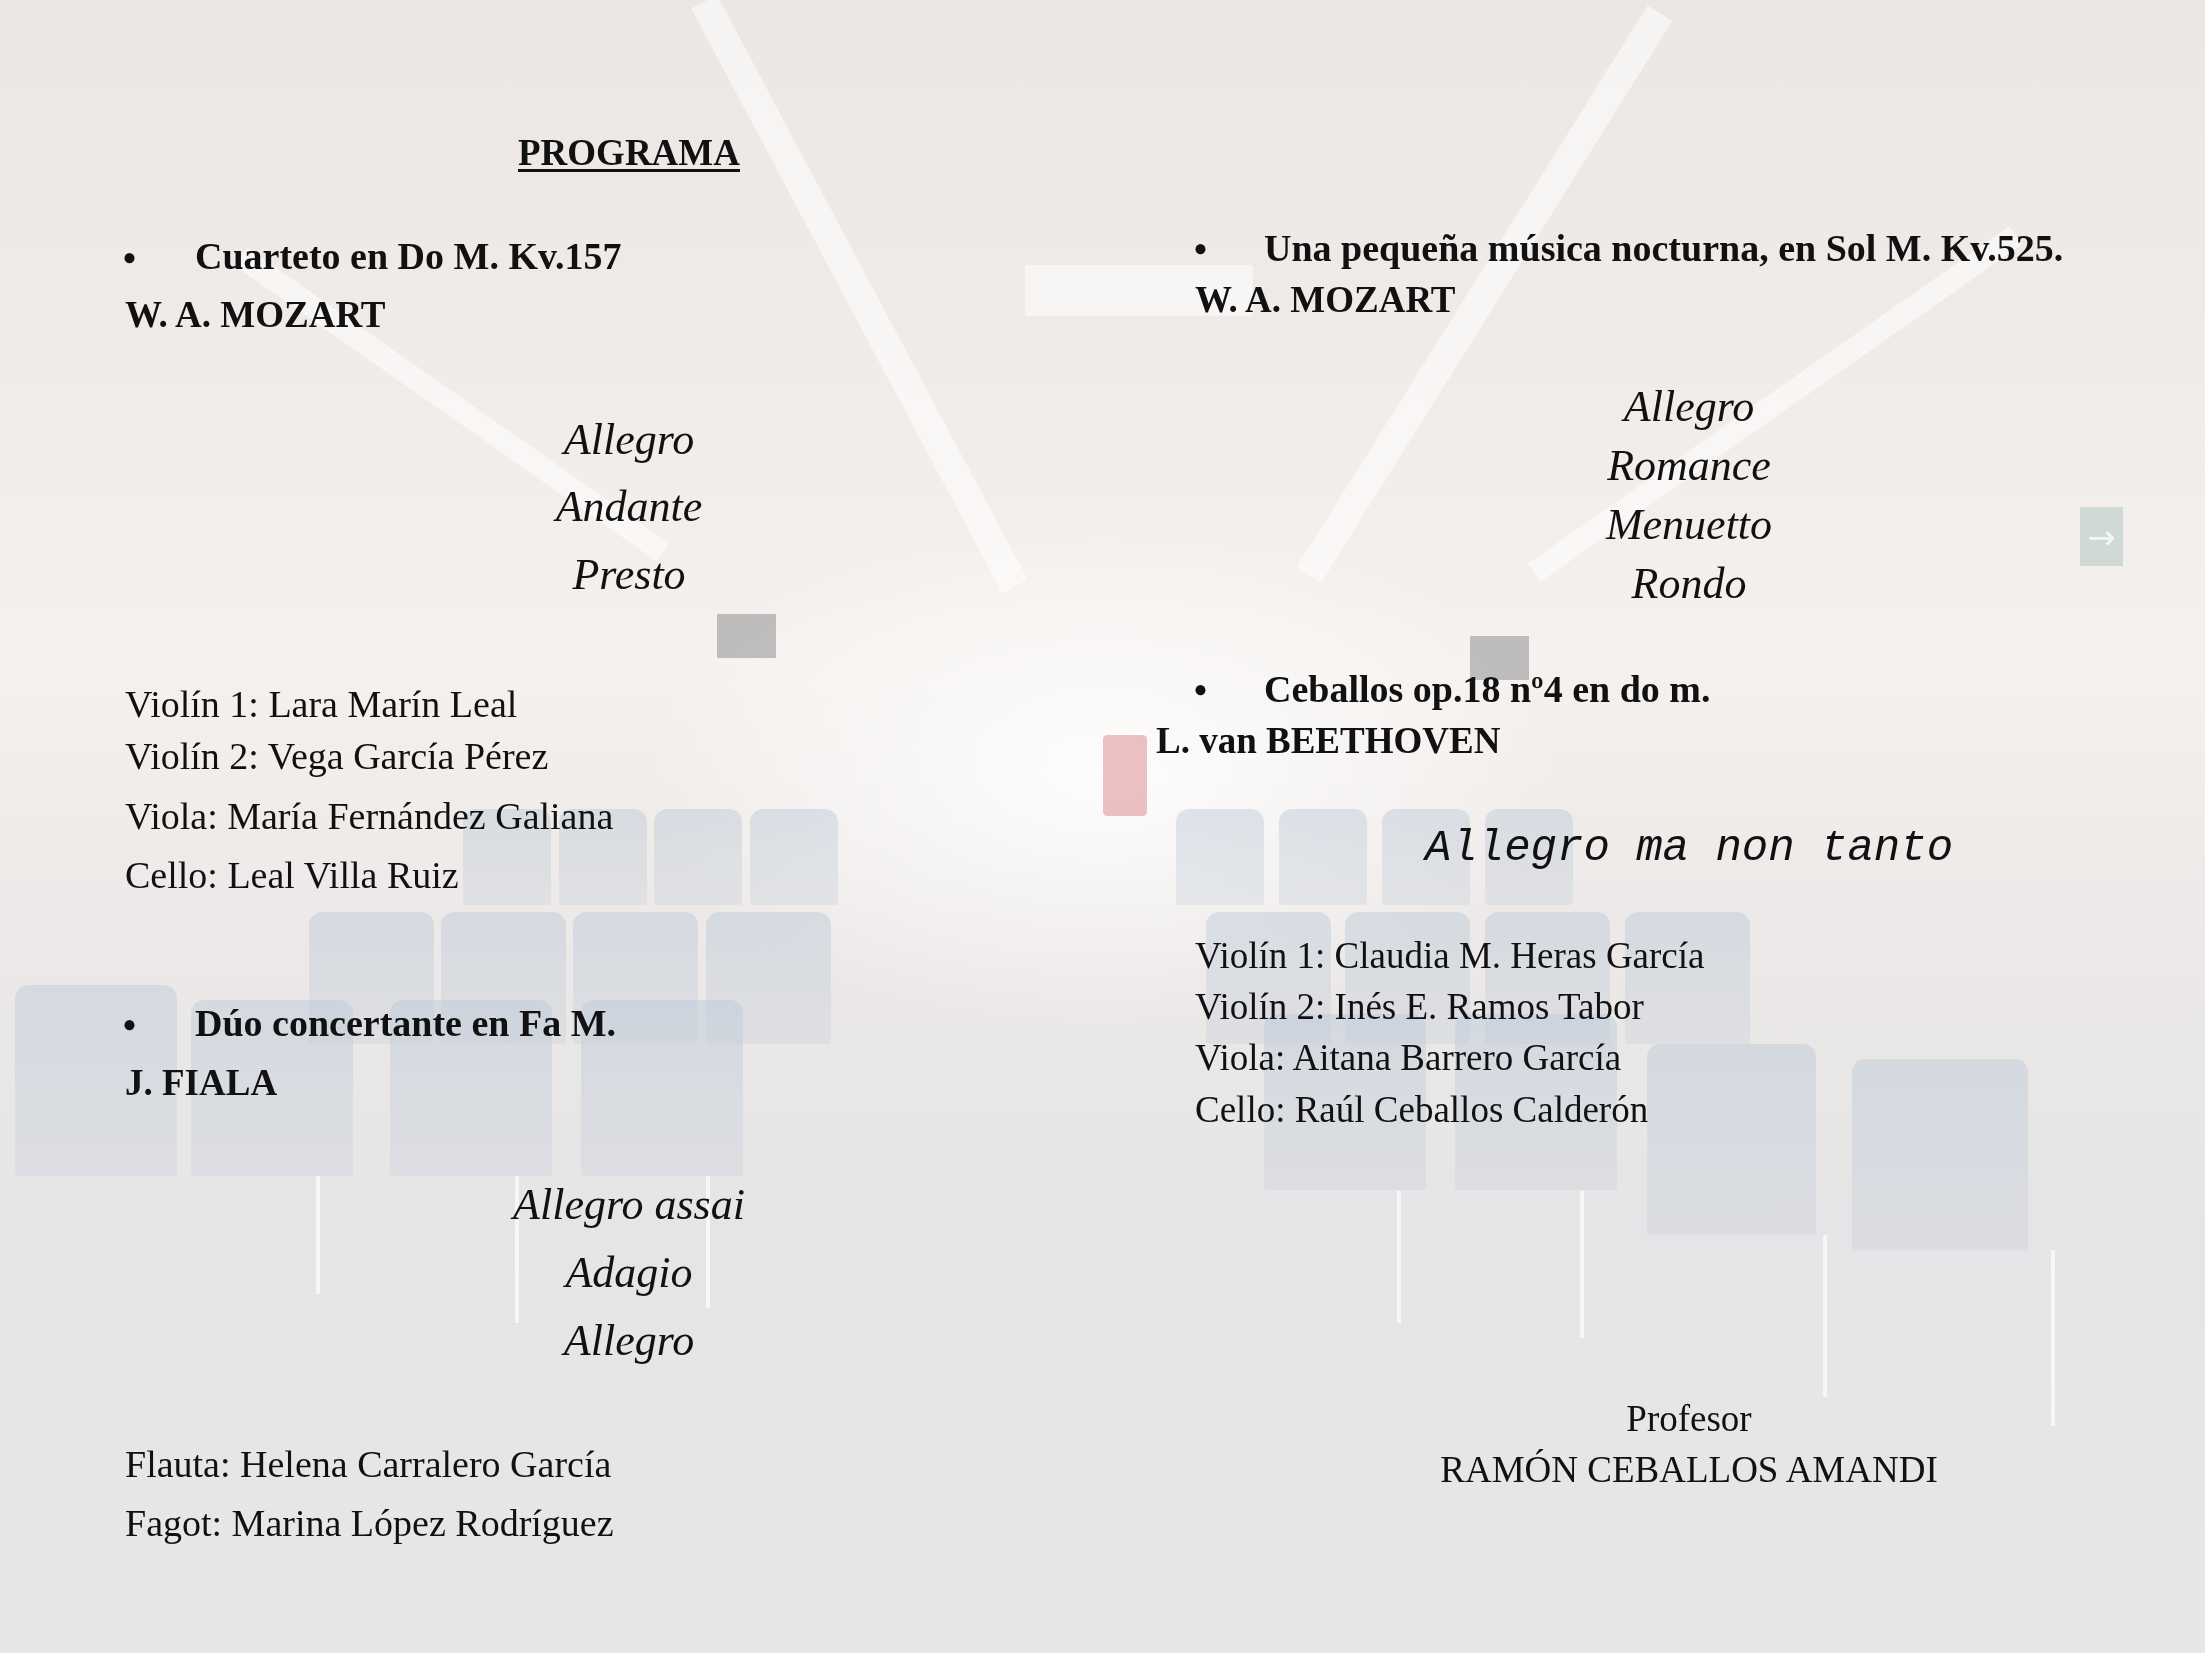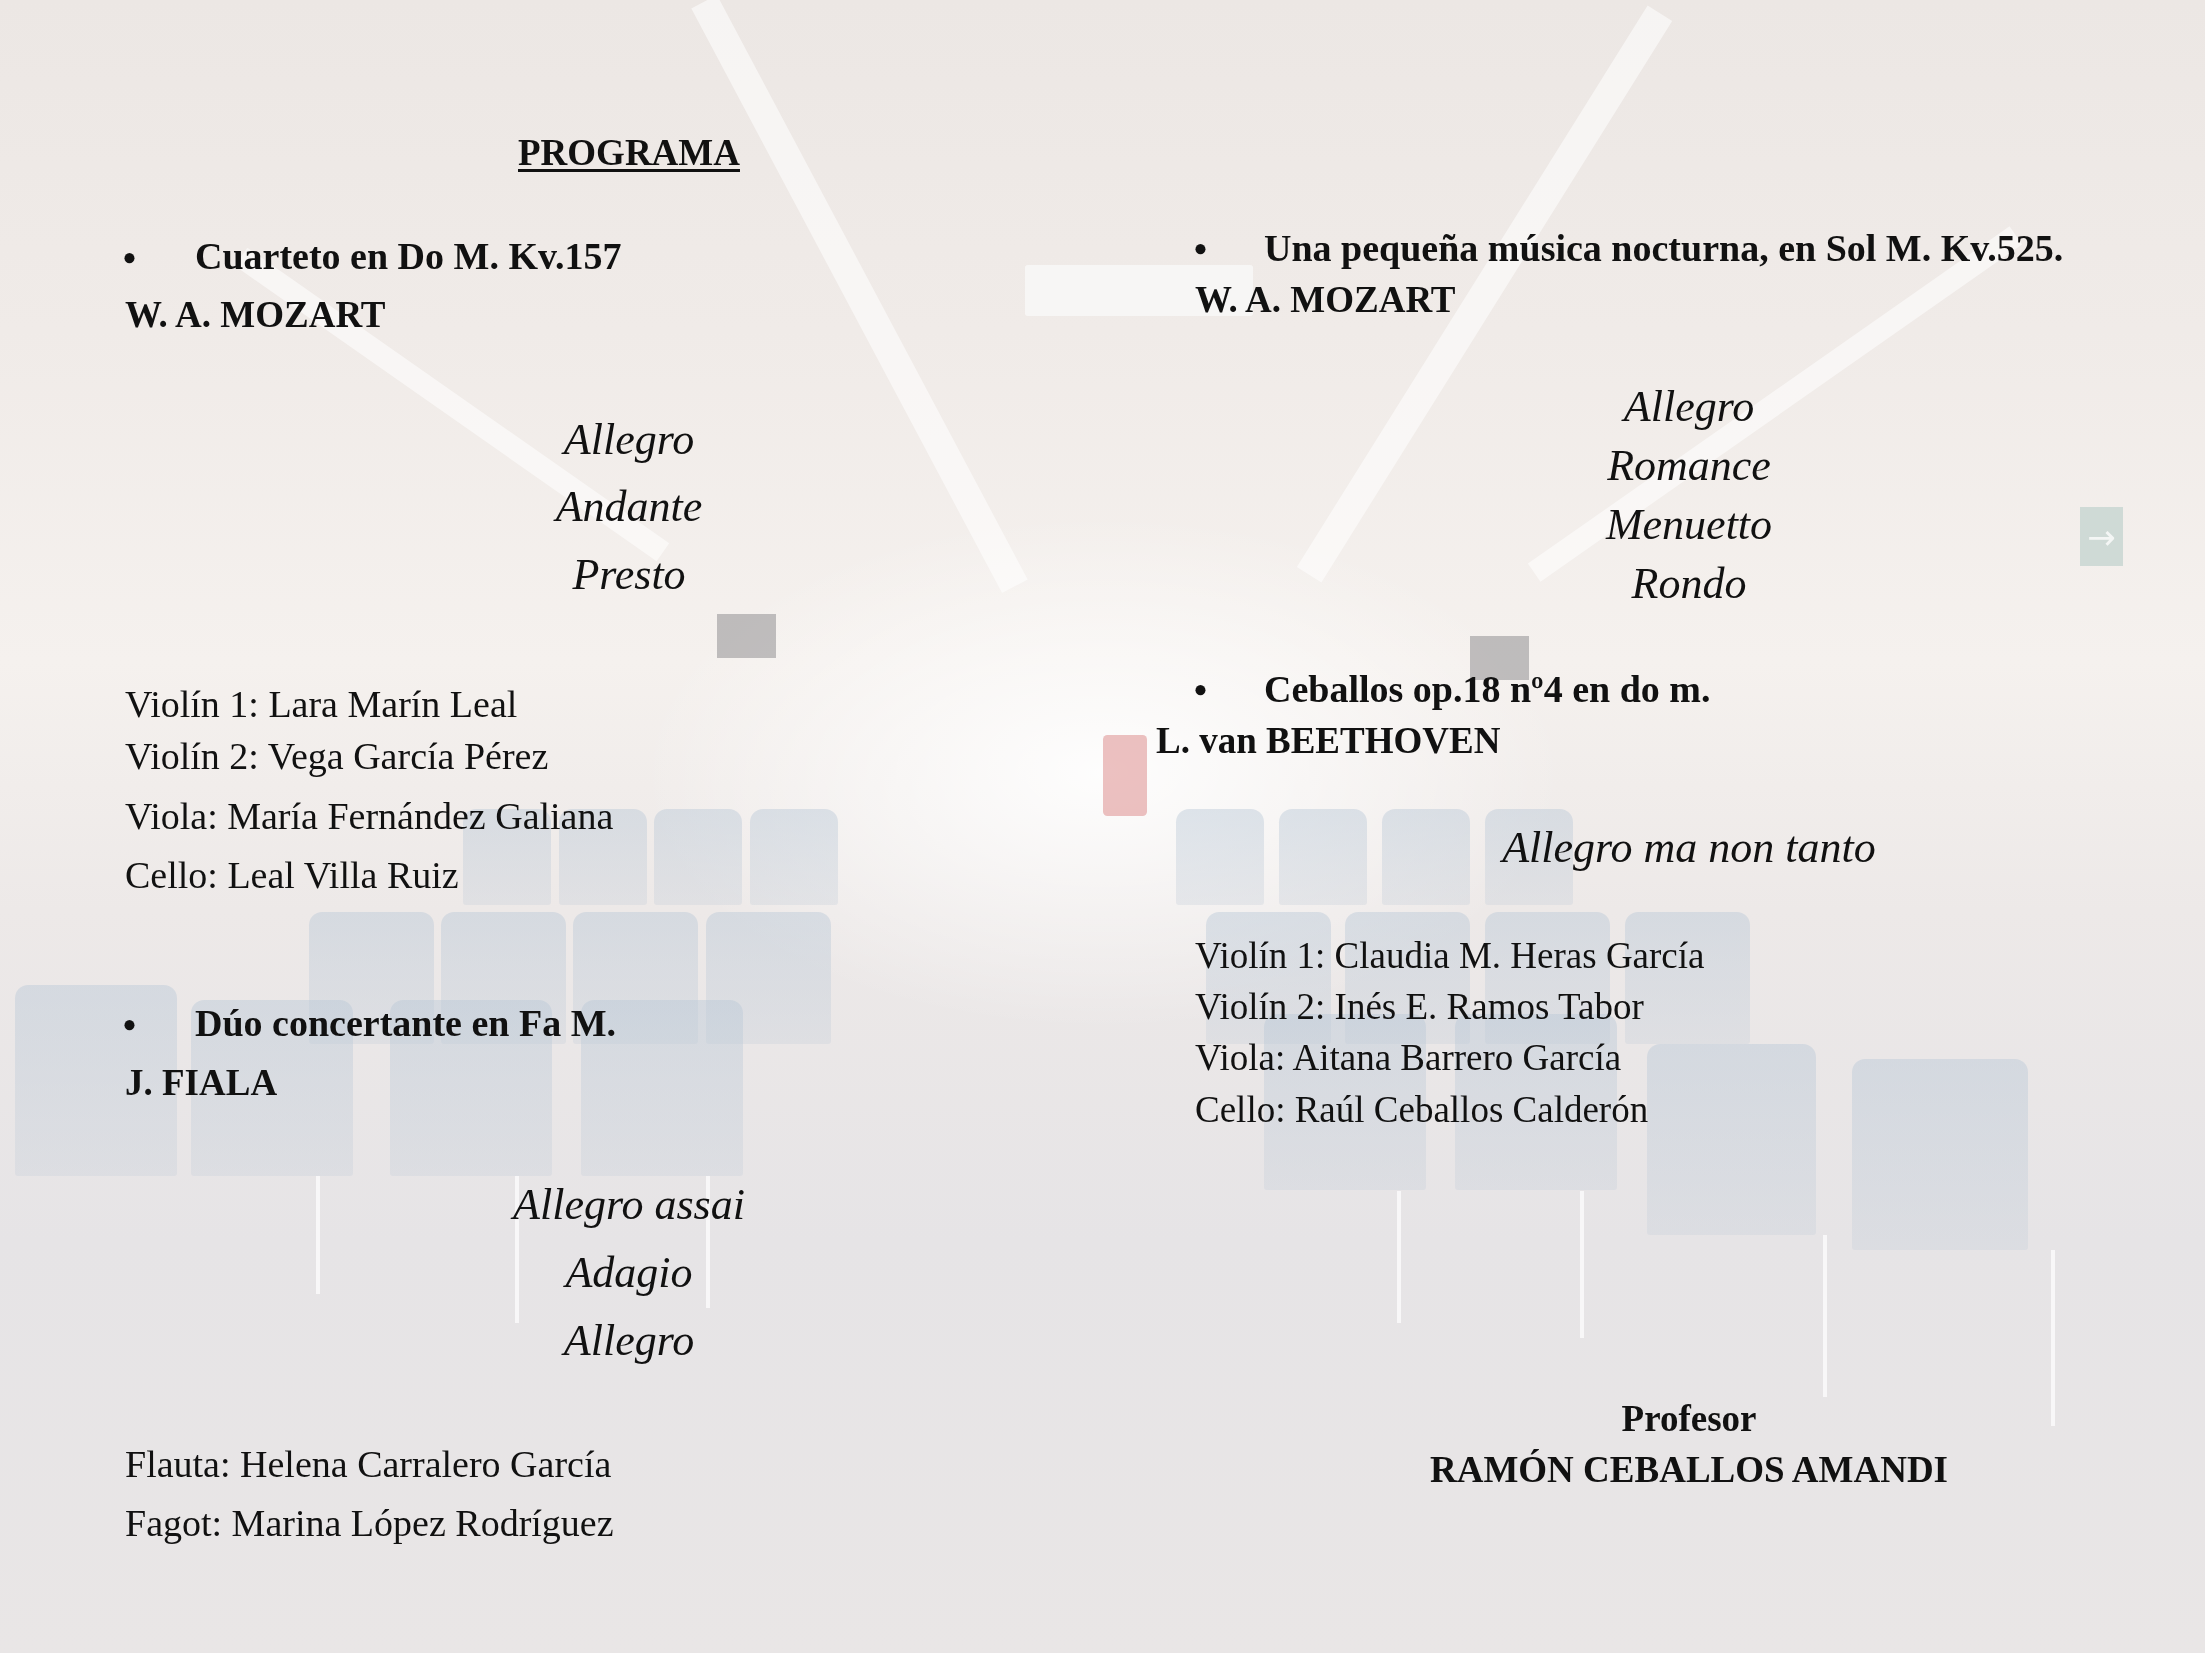--- a/index.html
+++ b/index.html
@@ -27,21 +27,21 @@
   .t { position:absolute; z-index:1; white-space:nowrap; line-height:1; }
   .title { font-weight:bold; font-size:37px; text-decoration:underline; text-decoration-thickness:2.9px;
     text-underline-offset:4.4px;margin-top:47px; }
   .work { font-weight:bold; font-size:38px; }
   .bullet { font-weight:bold; font-size:37px; }
   .composer { font-weight:bold; font-size:37px; }
   .mvt { font-style:italic; font-size:44px; transform:translateX(-50%); }
   .perf { font-size:38px; }
   .perf-r { font-size:37px; }
   .center { transform:translateX(-50%); }
-  .prof { font-weight:bold; font-size:37px; }
+  .prof { font-weight:normal; font-size:37px; }
 </style>
 </head>
 <body>
 
 <div class="bg"></div>
 <div class="beam" style="left:845px;top:-37px;width:29px;height:662px;transform:rotate(-28deg);"></div>
 <div class="beam" style="left:1470px;top:-37px;width:29px;height:662px;transform:rotate(32deg);"></div>
 <div class="beam" style="left:441px;top:147px;width:22px;height:515px;transform:rotate(-55deg);"></div>
 <div class="beam" style="left:1764px;top:110px;width:22px;height:588px;transform:rotate(55deg);"></div>
 <div class="vent"></div>
@@ -109,21 +109,21 @@
 <div class="t work" style="left:1264px;top:229px;">Una pequeña música nocturna, en Sol M. Kv.525.</div>
 <div class="t composer" style="left:1195px;top:281px;">W. A. MOZART</div>
 <div class="t mvt" style="left:1689px;top:385px;">Allegro</div>
 <div class="t mvt" style="left:1689px;top:444px;">Romance</div>
 <div class="t mvt" style="left:1689px;top:503px;">Menuetto</div>
 <div class="t mvt" style="left:1689px;top:562px;">Rondo</div>
 
 <div class="t bullet" style="left:1194px;top:672px;">•</div>
 <div class="t work" style="left:1264px;top:670px;">Ceballos op.18 nº4 en do m.</div>
 <div class="t composer" style="left:1156px;top:722px;">L. van BEETHOVEN</div>
-<div class="t mvt" style="left:1689px;top:826px;">Allegro ma non tanto</div>
+<div class="t mvt" style="left:1689px;top:826px;font-family:Liberation Mono, monospace;">Allegro ma non tanto</div>
 <div class="t perf-r" style="left:1195px;top:937px;">Violín 1: Claudia M. Heras García</div>
 <div class="t perf-r" style="left:1195px;top:988px;">Violín 2: Inés E. Ramos Tabor</div>
 <div class="t perf-r" style="left:1195px;top:1039px;">Viola: Aitana Barrero García</div>
 <div class="t perf-r" style="left:1195px;top:1091px;">Cello: Raúl Ceballos Calderón</div>
 
 <div class="t prof center" style="left:1689px;top:1400px;">Profesor</div>
 <div class="t prof center" style="left:1689px;top:1451px;">RAMÓN CEBALLOS AMANDI</div>
 
 
 </body></html>

